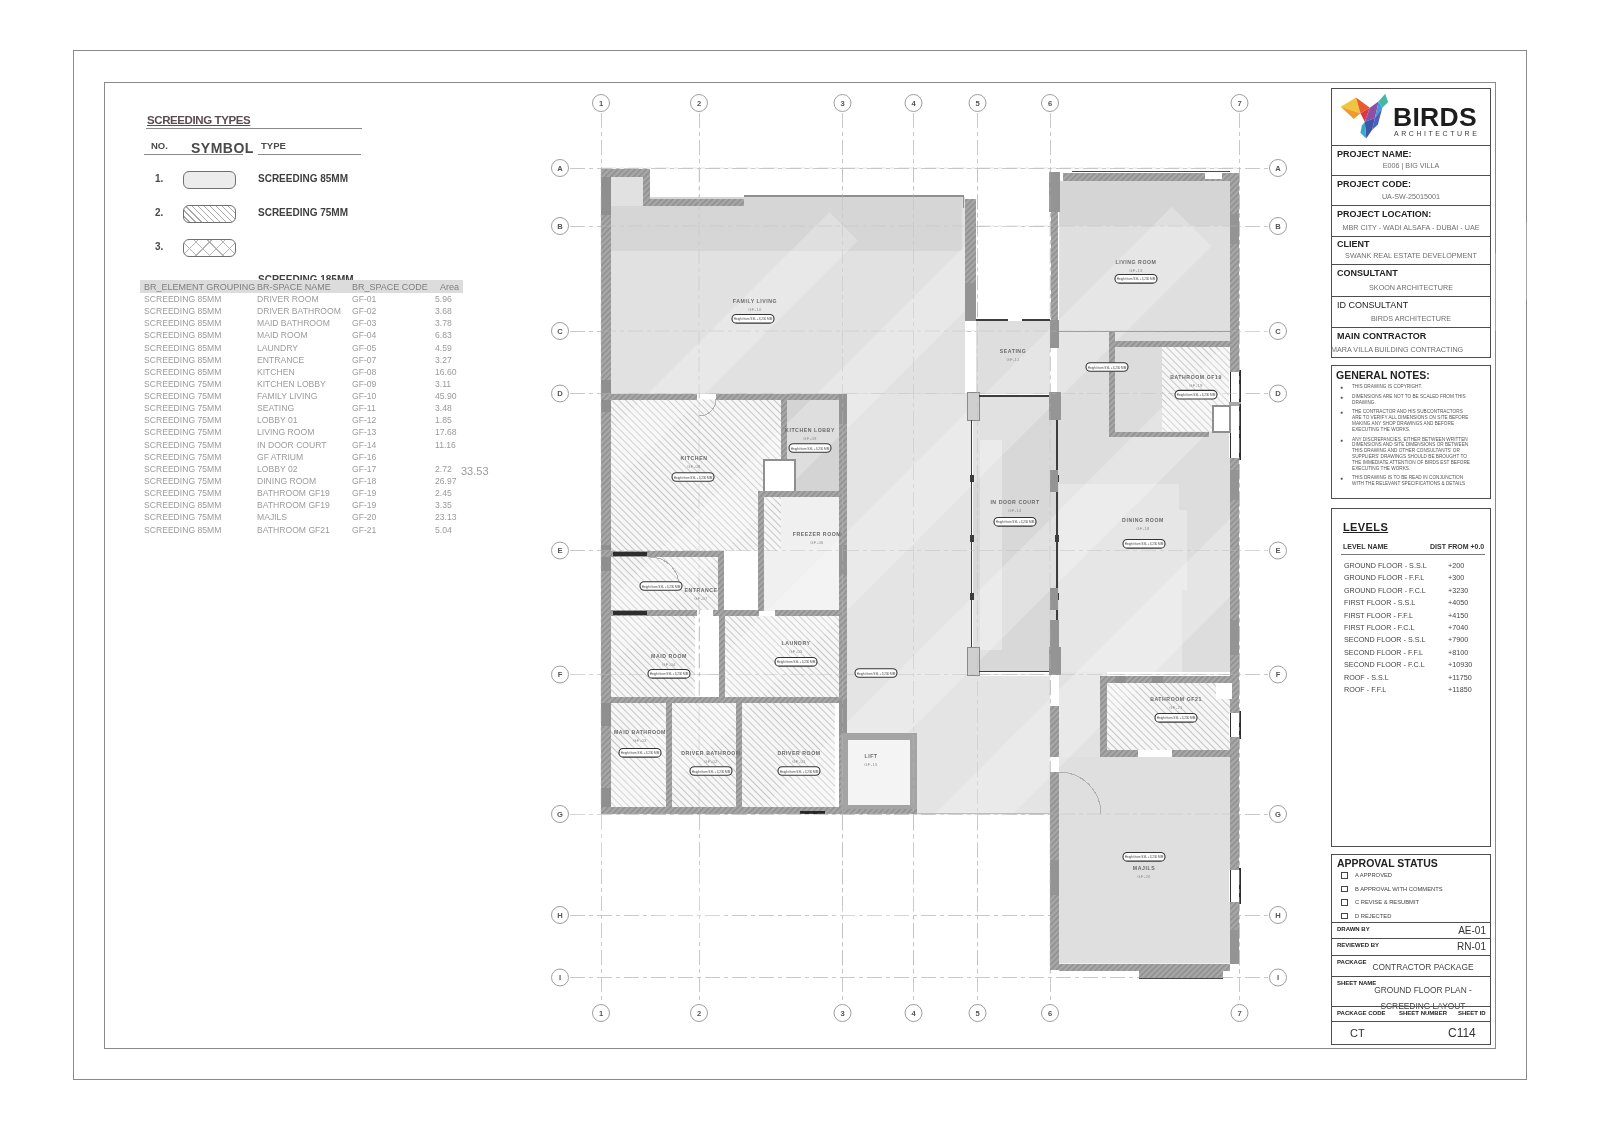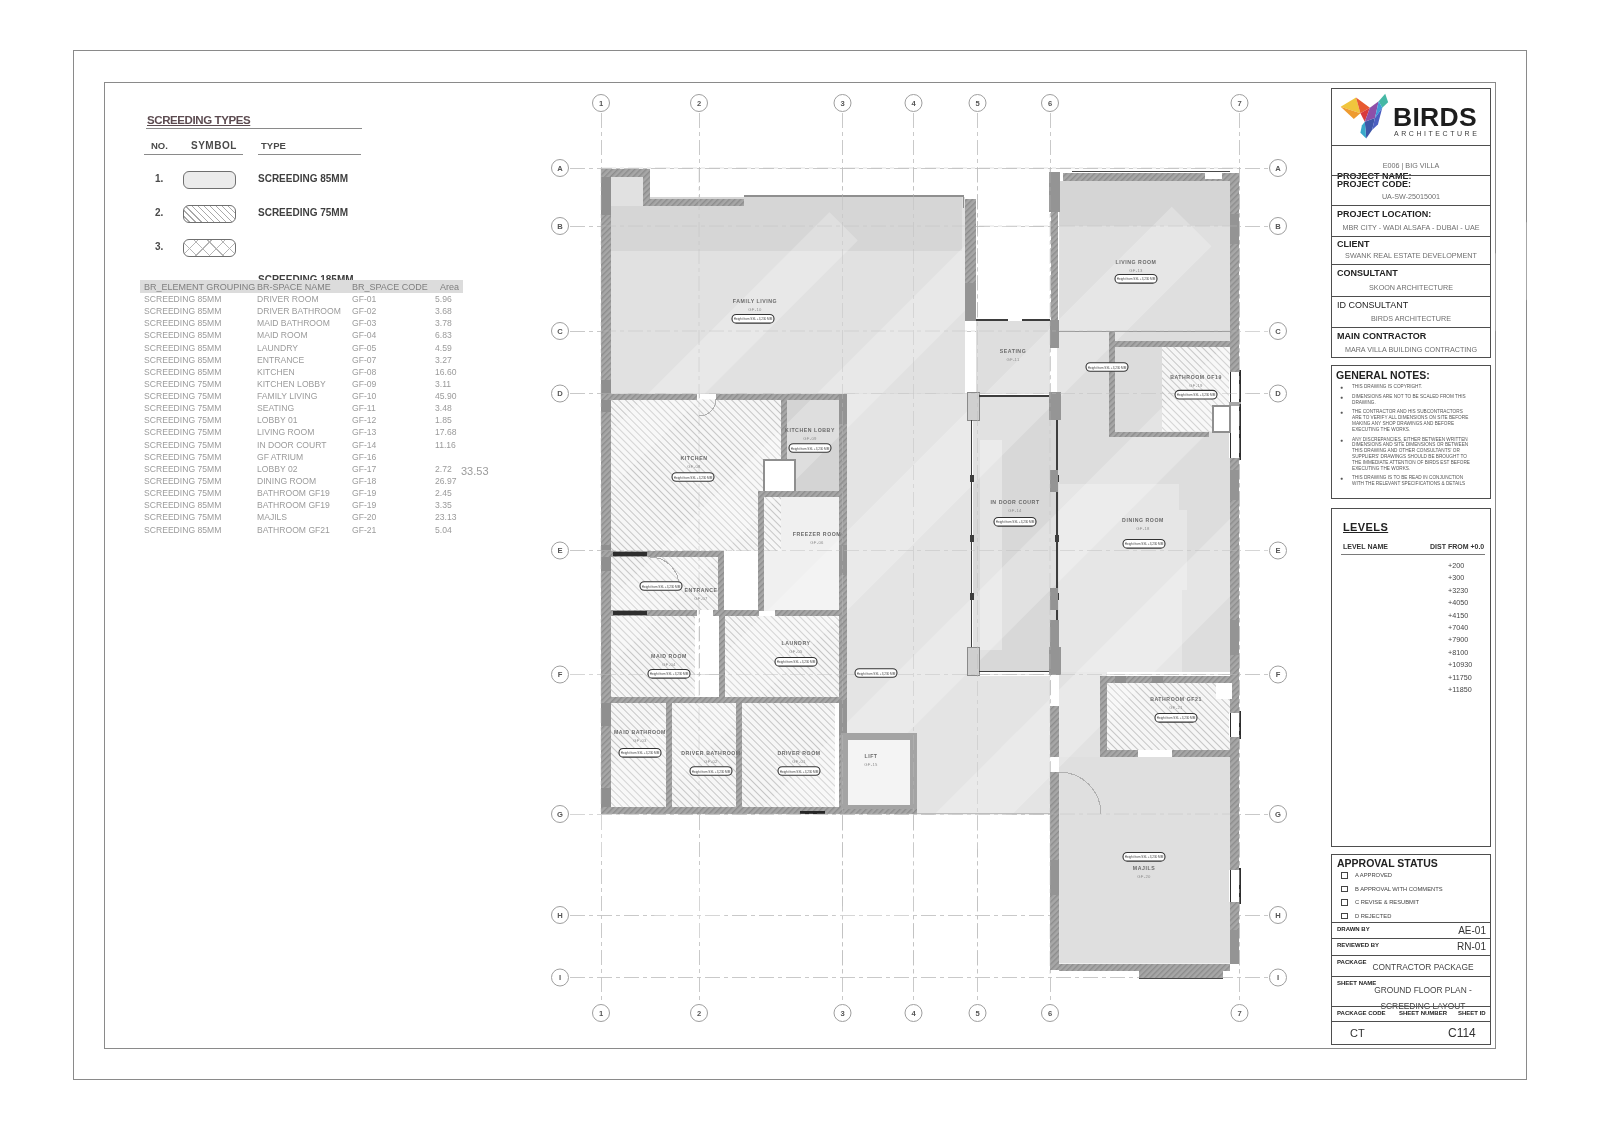--- a/index.html
+++ b/index.html
@@ -10,21 +10,21 @@
 <div id="page">
 
 <div class="abs" style="left:73px;top:50px;width:1454px;height:1030px;border:1px solid #8a8a8a;"></div>
 
 <div class="abs" style="left:104px;top:82px;width:1392px;height:967px;border:1px solid #8a8a8a;"></div>
 
 <div class="abs" style="left:147px;top:114px;font-size:11.5px;font-weight:bold;letter-spacing:-0.4px;color:#5c4b50;text-decoration:underline;">SCREEDING TYPES</div>
 <div class="abs" style="left:146px;top:128px;width:216px;height:0;border-top:1.4px solid #8a8a8a;"></div>
 
 <div class="abs" style="left:151px;top:140px;font-size:9.5px;font-weight:bold;color:#4a4a4a;">NO.</div>
-<div class="abs" style="left:191px;top:140px;font-size:10px;font-weight:bold;color:#4a4a4a;letter-spacing:0.5px;">SYMBOL</div>
+<div class="abs" style="left:191px;top:140px;font-size:14px;font-weight:bold;color:#4a4a4a;letter-spacing:0.5px;">SYMBOL</div>
 <div class="abs" style="left:261px;top:140px;font-size:9.5px;font-weight:bold;color:#4a4a4a;">TYPE</div>
 <div class="abs" style="left:144px;top:154px;width:99px;border-top:1.2px solid #8a8a8a;"></div>
 <div class="abs" style="left:258px;top:154px;width:103px;border-top:1.2px solid #8a8a8a;"></div>
 
 <div class="abs" style="left:155px;top:173px;font-size:10px;font-weight:bold;color:#4a4a4a;">1.</div>
 <div class="abs" style="left:183px;top:171px;width:53px;height:18px;border:1px solid #6f6f6f;border-radius:6px;background:#ececec;"></div>
 <div class="abs" style="left:258px;top:173px;font-size:10px;font-weight:bold;color:#3f3f3f;">SCREEDING 85MM</div>
 
 <div class="abs" style="left:155px;top:207px;font-size:10px;font-weight:bold;color:#4a4a4a;">2.</div>
 <div class="abs" style="left:183px;top:205px;width:53px;height:18px;border:1px solid #6f6f6f;border-radius:6px;background-color:#fff;background-image:repeating-linear-gradient(45deg,rgba(0,0,0,0) 0 3.4px,#a9a9a9 3.4px 4.3px);"></div>
@@ -658,21 +658,21 @@
 <polygon points="55,11 60,18 50,29" fill="#3f9bd8"></polygon>
 <polygon points="36,33 50,29 46,42 38,51" fill="#3e56a8"></polygon>
 <polygon points="36,33 38,51 30,45 32,37" fill="#38a8c9"></polygon>
 <polygon points="50,29 60,18 54,36 46,42" fill="#4b5fc1"></polygon>
 </g>
 <text x="56" y="36" font-size="26.5" font-weight="bold" fill="#1d1d1d" style="letter-spacing:0.3px">BIRDS</text>
 <text x="57" y="46" font-size="7" fill="#3b3b3b" style="letter-spacing:2.55px">ARCHITECTURE</text>
 </svg>
 <div class="abs" style="left:1331px;top:145px;width:160px;border-top:1.4px solid #4e4e4e;"></div>
 
-<div class="abs" style="left:1337px;top:149px;font-size:9px;font-weight:bold;color:#222;margin-top:22px;">PROJECT NAME:</div>
+<div class="abs" style="left:1337px;top:149px;font-size:9px;font-weight:bold;color:#222;">PROJECT NAME:</div>
 <div class="abs" style="left:1331px;top:161px;width:160px;text-align:center;font-size:7.2px;color:#6e6e6e;">E006 | BIG VILLA</div>
 <div class="abs" style="left:1331px;top:175px;width:160px;border-top:1px solid #4e4e4e;"></div>
 
 <div class="abs" style="left:1337px;top:179px;font-size:9px;font-weight:bold;color:#222;">PROJECT CODE:</div>
 <div class="abs" style="left:1331px;top:192px;width:160px;text-align:center;font-size:7.2px;color:#6e6e6e;">UA-SW-25015001</div>
 <div class="abs" style="left:1331px;top:205px;width:160px;border-top:1px solid #4e4e4e;"></div>
 
 <div class="abs" style="left:1337px;top:209px;font-size:9px;font-weight:bold;color:#222;">PROJECT LOCATION:</div>
 <div class="abs" style="left:1331px;top:223px;width:160px;text-align:center;font-size:7.2px;color:#6e6e6e;">MBR CITY - WADI ALSAFA - DUBAI - UAE</div>
 <div class="abs" style="left:1331px;top:236px;width:160px;border-top:1px solid #4e4e4e;"></div>
@@ -683,38 +683,49 @@
 
 <div class="abs" style="left:1337px;top:268px;font-size:9px;font-weight:bold;color:#222;">CONSULTANT</div>
 <div class="abs" style="left:1331px;top:283px;width:160px;text-align:center;font-size:7.2px;color:#6e6e6e;">SKOON ARCHITECTURE</div>
 <div class="abs" style="left:1331px;top:296px;width:160px;border-top:1px solid #4e4e4e;"></div>
 
 <div class="abs" style="left:1337px;top:300px;font-size:9px;font-weight:normal;color:#222;">ID CONSULTANT</div>
 <div class="abs" style="left:1331px;top:314px;width:160px;text-align:center;font-size:7.2px;color:#6e6e6e;">BIRDS ARCHITECTURE</div>
 <div class="abs" style="left:1331px;top:327px;width:160px;border-top:1px solid #4e4e4e;"></div>
 
 <div class="abs" style="left:1337px;top:331px;font-size:9px;font-weight:bold;color:#222;">MAIN CONTRACTOR</div>
-<div class="abs" style="left:1331px;top:345px;width:160px;text-align:center;font-size:7.2px;color:#6e6e6e;">MARA VILLA BUILDING CONTRACTING</div>
+<div class="abs" style="left:1331px;top:345px;width:160px;font-size:7.2px;color:#6e6e6e;">MARA VILLA BUILDING CONTRACTING</div>
 
 <div class="abs" style="left:1331px;top:365px;width:160px;height:134px;border:1.4px solid #4e4e4e;"></div>
 <div class="abs" style="left:1336px;top:369px;font-size:10.5px;font-weight:bold;color:#222;">GENERAL NOTES:</div>
 <div class="abs" style="left:1340px;top:384px;width:130px;font-size:4.7px;color:#555;line-height:5.8px;">
 <div style="position:relative;padding-left:12px;margin-bottom:4px;"><span style="position:absolute;left:0;top:1px;font-size:5px;">●</span>THIS DRAWING IS COPYRIGHT.</div>
 <div style="position:relative;padding-left:12px;margin-bottom:4px;"><span style="position:absolute;left:0;top:1px;font-size:5px;">●</span>DIMENSIONS ARE NOT TO BE SCALED FROM THIS DRAWING.</div>
 <div style="position:relative;padding-left:12px;margin-bottom:4px;"><span style="position:absolute;left:0;top:1px;font-size:5px;">●</span>THE CONTRACTOR AND HIS SUBCONTRACTORS ARE TO VERIFY ALL DIMENSIONS ON SITE BEFORE MAKING ANY SHOP DRAWINGS AND BEFORE EXECUTING THE WORKS.</div>
 <div style="position:relative;padding-left:12px;margin-bottom:4px;"><span style="position:absolute;left:0;top:1px;font-size:5px;">●</span>ANY DISCREPANCIES, EITHER BETWEEN WRITTEN DIMENSIONS AND SITE DIMENSIONS OR BETWEEN THIS DRAWING AND OTHER CONSULTANTS' OR SUPPLIERS' DRAWINGS SHOULD BE BROUGHT TO THE IMMEDIATE ATTENTION OF BIRDS EST BEFORE EXECUTING THE WORKS.</div>
 <div style="position:relative;padding-left:12px;"><span style="position:absolute;left:0;top:1px;font-size:5px;">●</span>THIS DRAWING IS TO BE READ IN CONJUNCTION WITH THE RELEVANT SPECIFICATIONS &amp; DETAILS</div>
 </div>
 
 <div class="abs" style="left:1331px;top:508px;width:160px;height:339px;border:1.4px solid #4e4e4e;"></div>
 <div class="abs" style="left:1343px;top:521px;font-size:11px;font-weight:bold;color:#222;text-decoration:underline;letter-spacing:0.4px;">LEVELS</div>
 <div class="abs" style="left:1343px;top:543px;font-size:7px;font-weight:bold;color:#333;">LEVEL NAME</div>
 <div class="abs" style="left:1430px;top:543px;font-size:7px;font-weight:bold;color:#333;">DIST FROM +0.0</div>
 <div class="abs" style="left:1341px;top:554px;width:144px;border-top:1px solid #7a7a7a;"></div>
 
+<div class="abs" style="left:1344px;top:560px;font-size:7.2px;color:#444;line-height:12.4px;white-space:pre;">GROUND FLOOR - S.S.L
+GROUND FLOOR - F.F.L
+GROUND FLOOR - F.C.L
+FIRST FLOOR - S.S.L
+FIRST FLOOR - F.F.L
+FIRST FLOOR - F.C.L
+SECOND FLOOR - S.S.L
+SECOND FLOOR - F.F.L
+SECOND FLOOR - F.C.L
+ROOF - S.S.L
+ROOF - F.F.L</div>
 <div class="abs" style="left:1448px;top:560px;font-size:7.2px;color:#444;line-height:12.4px;white-space:pre;">+200
 +300
 +3230
 +4050
 +4150
 +7040
 +7900
 +8100
 +10930
 +11750

